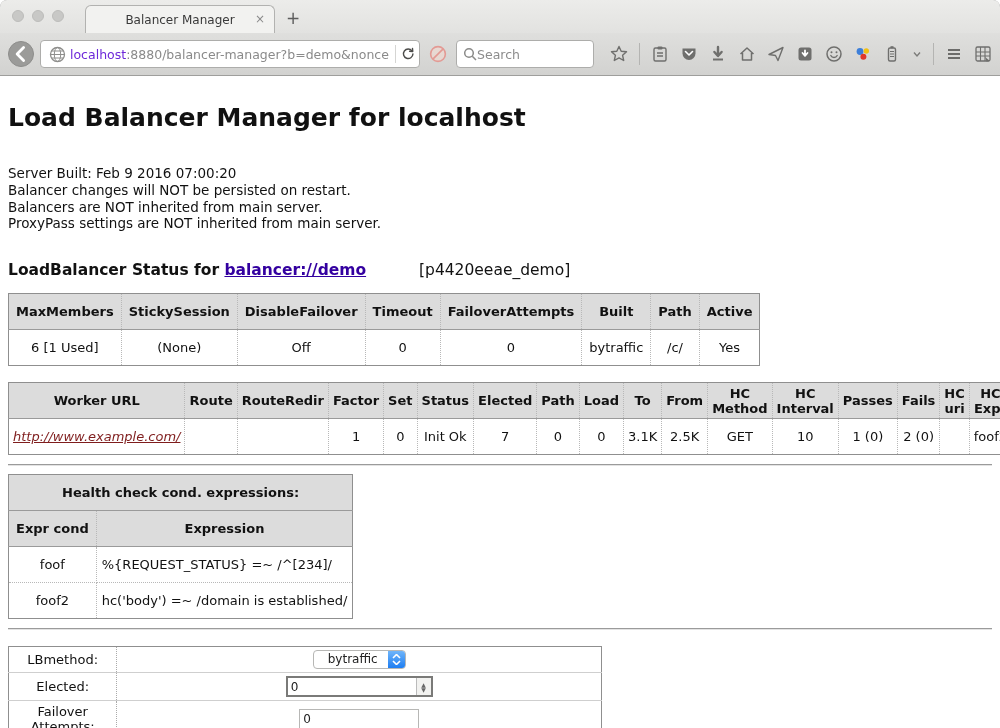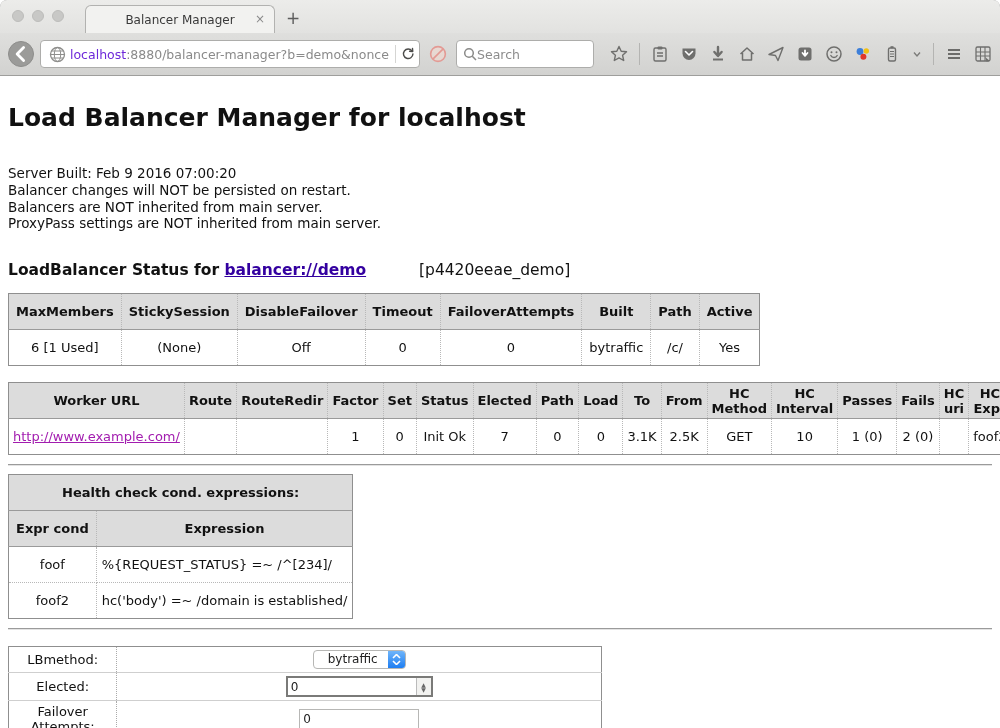--- a/index.html
+++ b/index.html
@@ -43,21 +43,21 @@
   h1.pagetitle { font-size:25px; font-weight:bold; color:#111; padding-top:27px; margin-bottom:33px; letter-spacing:0; }
   .infoline { font-size:13.5px; color:#111; line-height:16.8px; }
   h3.section { font-size:15.5px; font-weight:bold; color:#111; margin-top:29px; margin-bottom:14px; }
   h3.section a { color:#3300a0; }
   .bracket { font-weight:normal;margin-left:48px; }
 
   table.apache { border-collapse:collapse; font-size:13px; color:#111; }
   table.apache th, table.apache td { border:1px dotted #b8b8b8; padding:2px 7px; text-align:center; height:36px; }
   table.apache { border:1px solid #8f8f8f; }
   table.apache tr.hdr th { background:#dcdcdc; font-weight:bold; border-bottom:1px solid #9a9a9a; }
-  table.apache a { color:#a21caf; }
+  table.apache a { color:#7f1d1d;font-style:italic; }
   .lefttxt { text-align:left !important; }
 
   table.balancer { margin-bottom:16px; }
   table.workers { width:984px; margin-bottom:9px; }
   table.workers th, table.workers td { padding:2px 4px; }
 
   hr.rule { border:none; border-top:1px solid #9b9b9b; border-bottom:1px solid #e3e3e3; background:#c6c6c6; height:2px; margin:0; }
 
   table.health { margin-top:8px; margin-bottom:9px; }
   table.health th { background:#dcdcdc; }

